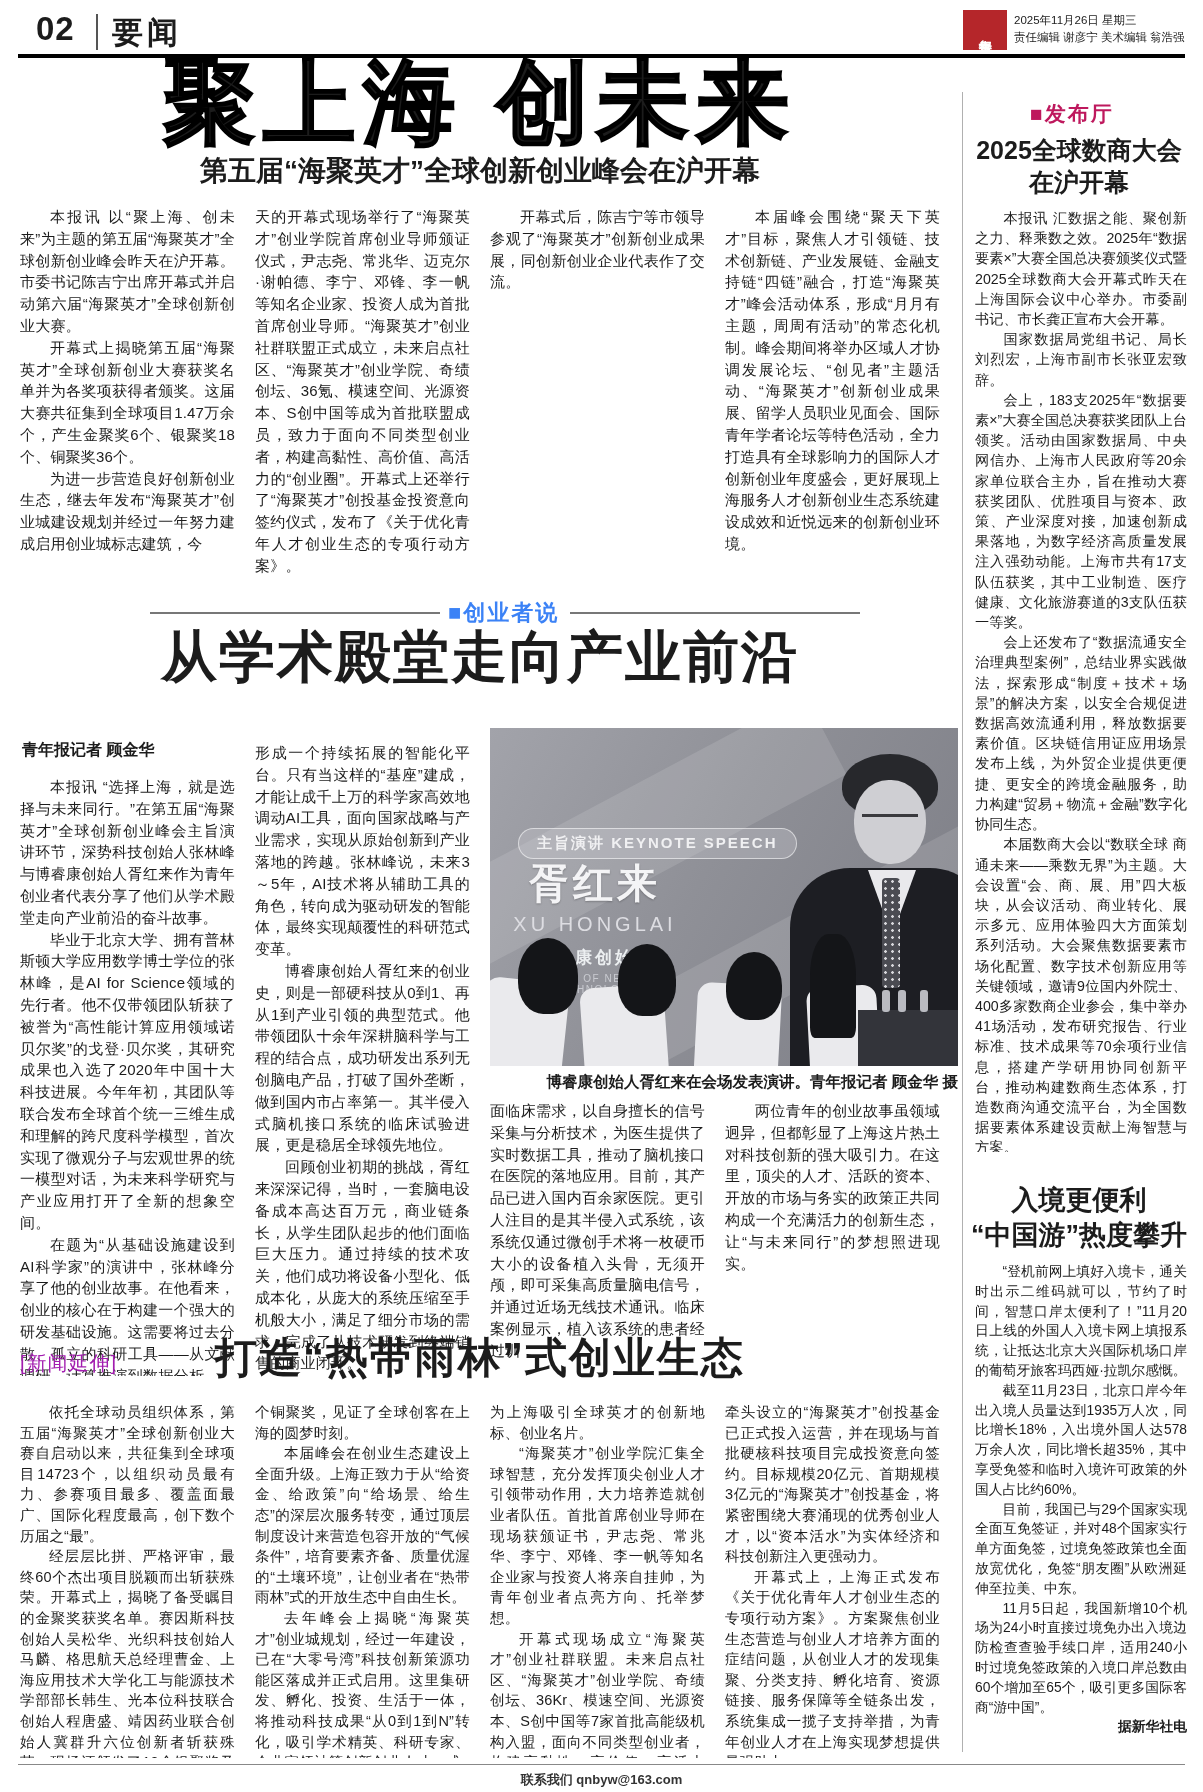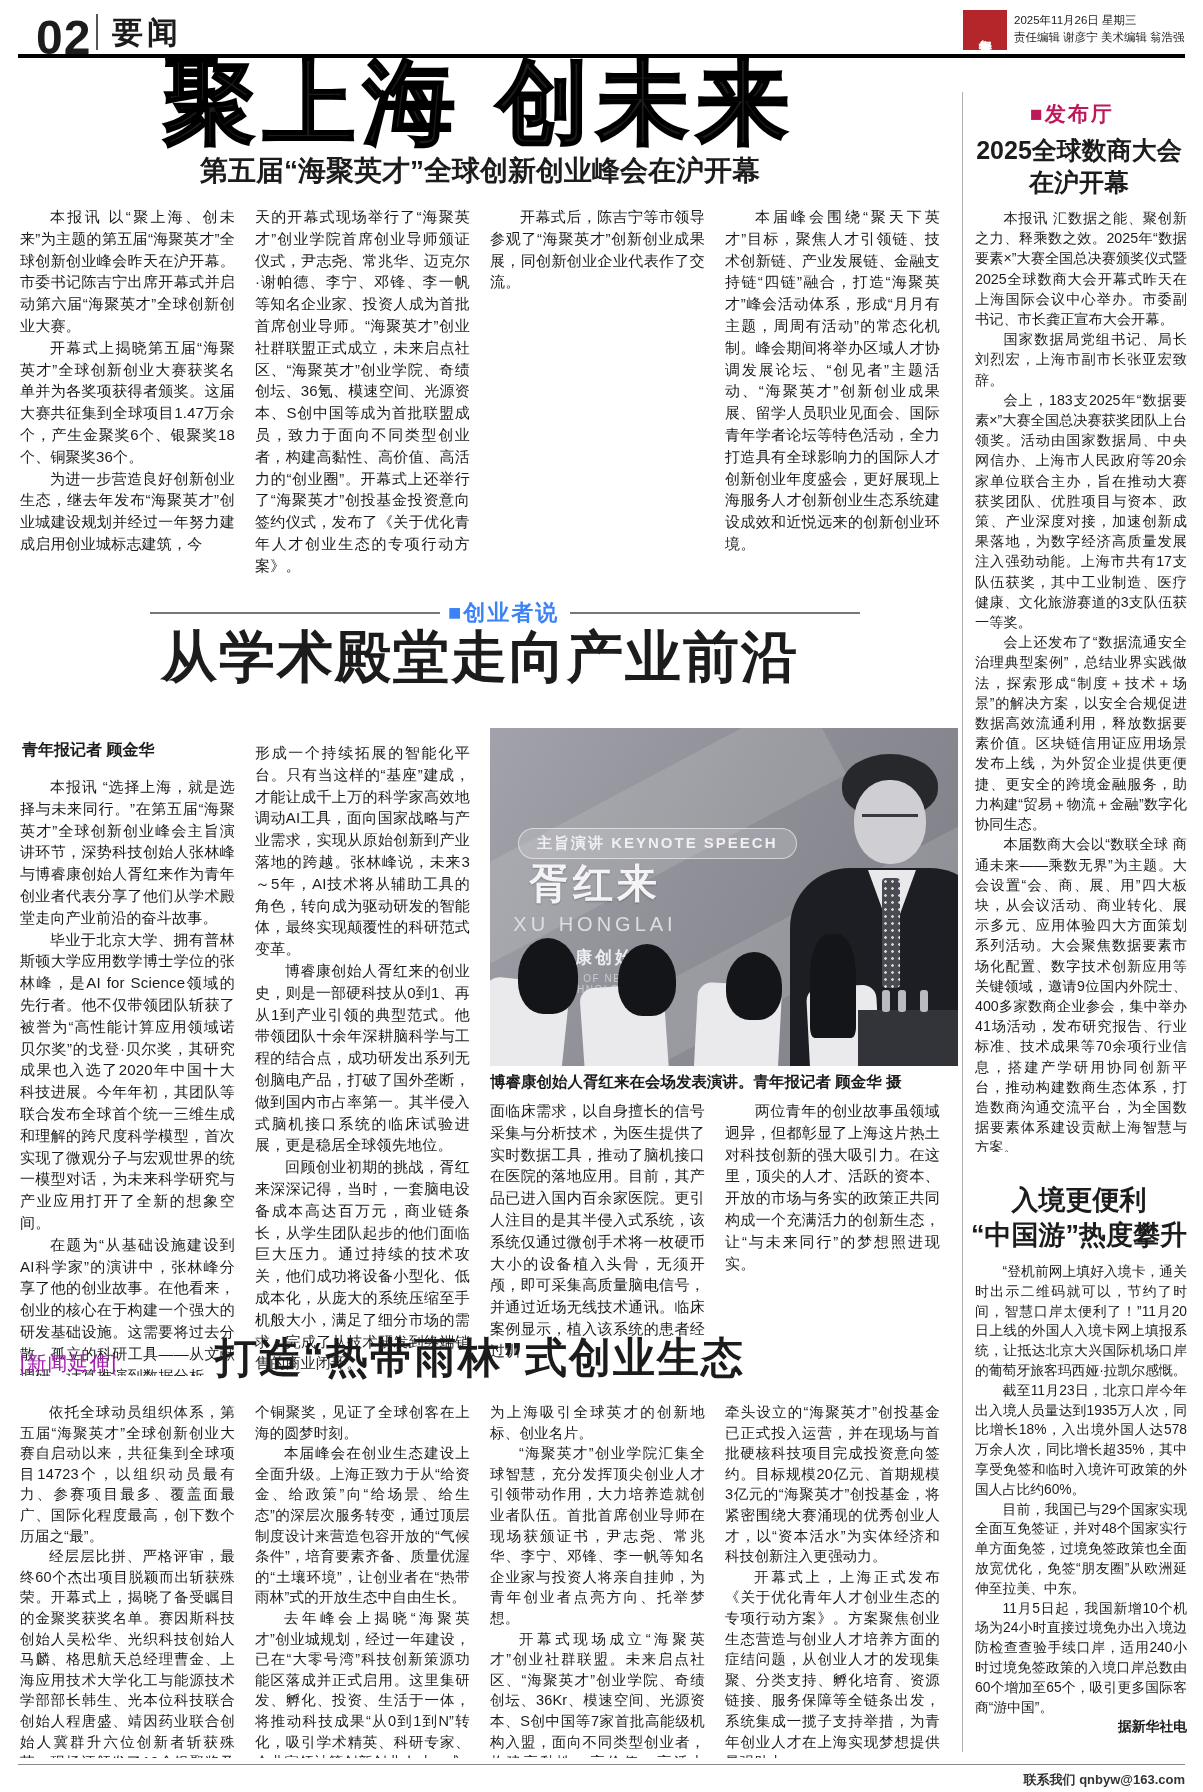--- a/index.html
+++ b/index.html
@@ -1,20 +1,20 @@
 <!DOCTYPE html>
 <html><head>
 <meta charset="utf-8">
 <style>
   html,body{margin:0;padding:0;background:#e8e8e8;}
   #page{position:relative;width:1203px;height:1792px;background:#ffffff;margin:0 auto;
         font-family:"Liberation Sans","DejaVu Sans",sans-serif;color:#1c1c1c;overflow:hidden;}
   .abs{position:absolute;}
   
-  #pagenum{left:36px;top:10px;font-size:48px;font-weight:800;letter-spacing:1px;}
+  #pagenum{left:36px;top:10px;font-size:33px;font-weight:800;letter-spacing:1px;}
   #hdr-sep{left:96px;top:14px;width:2px;height:36px;background:#555;}
   #section{left:112px;top:12px;font-size:31px;font-weight:700;letter-spacing:4px;}
   #toprule{left:18px;top:54px;width:1167px;height:4px;background:#000;}
   #logo{left:963px;top:10px;width:44px;height:40px;background:#b5262a;color:#fff;
         display:flex;align-items:center;justify-content:center;font-size:13px;font-weight:800;
         writing-mode:vertical-rl;letter-spacing:0;line-height:14px;}
   #dateline{left:1014px;top:12px;font-size:11.5px;line-height:17px;color:#222;}
   
   #lead-hl{left:20px;top:56px;width:920px;text-align:center;font-size:92px;line-height:1.02;
            font-weight:900;letter-spacing:8px;-webkit-text-stroke:2px #000;}
@@ -66,27 +66,27 @@
   #spk-suit{position:absolute;left:300px;top:140px;width:200px;height:200px;background:#1d1e23;border-radius:60px 60px 0 0;}
   #spk-shirt{position:absolute;left:378px;top:142px;width:48px;height:66px;background:#e9e9ec;clip-path:polygon(0 0,100% 0,50% 100%);}
   #spk-tie{position:absolute;left:392px;top:150px;width:18px;height:110px;background:#4a4b52;border-radius:4px;
            background-image:radial-gradient(#d8d8dc 1px,transparent 1.6px);background-size:7px 7px;}
   
   .chair{position:absolute;background:#eaeaed;border-radius:14px 14px 4px 4px;}
   .head{position:absolute;background:#141518;border-radius:50% 50% 42% 42%;}
   #tbl{position:absolute;left:368px;top:282px;width:100px;height:56px;background:#33343a;}
   .bottle{position:absolute;top:262px;width:8px;height:22px;background:#b9bac0;border-radius:3px;}
   
-  #caption-row{left:490px;top:1072px;width:468px;display:flex;justify-content:flex-start;font-size:15.5px;font-weight:800;}
+  #caption-row{left:490px;top:1072px;width:468px;display:flex;justify-content:flex-end;font-size:15.5px;font-weight:800;}
   
   #ext-tag{left:20px;top:1350px;font-size:20px;color:#a21caf;letter-spacing:1px;}
   #ext-hl{left:20px;top:1330px;width:920px;text-align:center;font-size:42px;font-weight:900;letter-spacing:2px;}
   .extcol{top:1402px;width:215px;height:356px;font-size:14.5px;line-height:20.6px;}
   
-  #footer{left:18px;top:1764px;width:1167px;border-top:1px solid #888;text-align:right;
+  #footer{left:18px;top:1764px;width:1167px;border-top:1px solid #888;text-align:center;
           padding-top:6px;font-size:13px;font-weight:700;color:#333;}
 </style>
 </head>
 <body>
 
 <div id="page">
 
   <div class="abs" id="pagenum">02</div>
   <div class="abs" id="hdr-sep"></div>
   <div class="abs" id="section">要闻</div>

